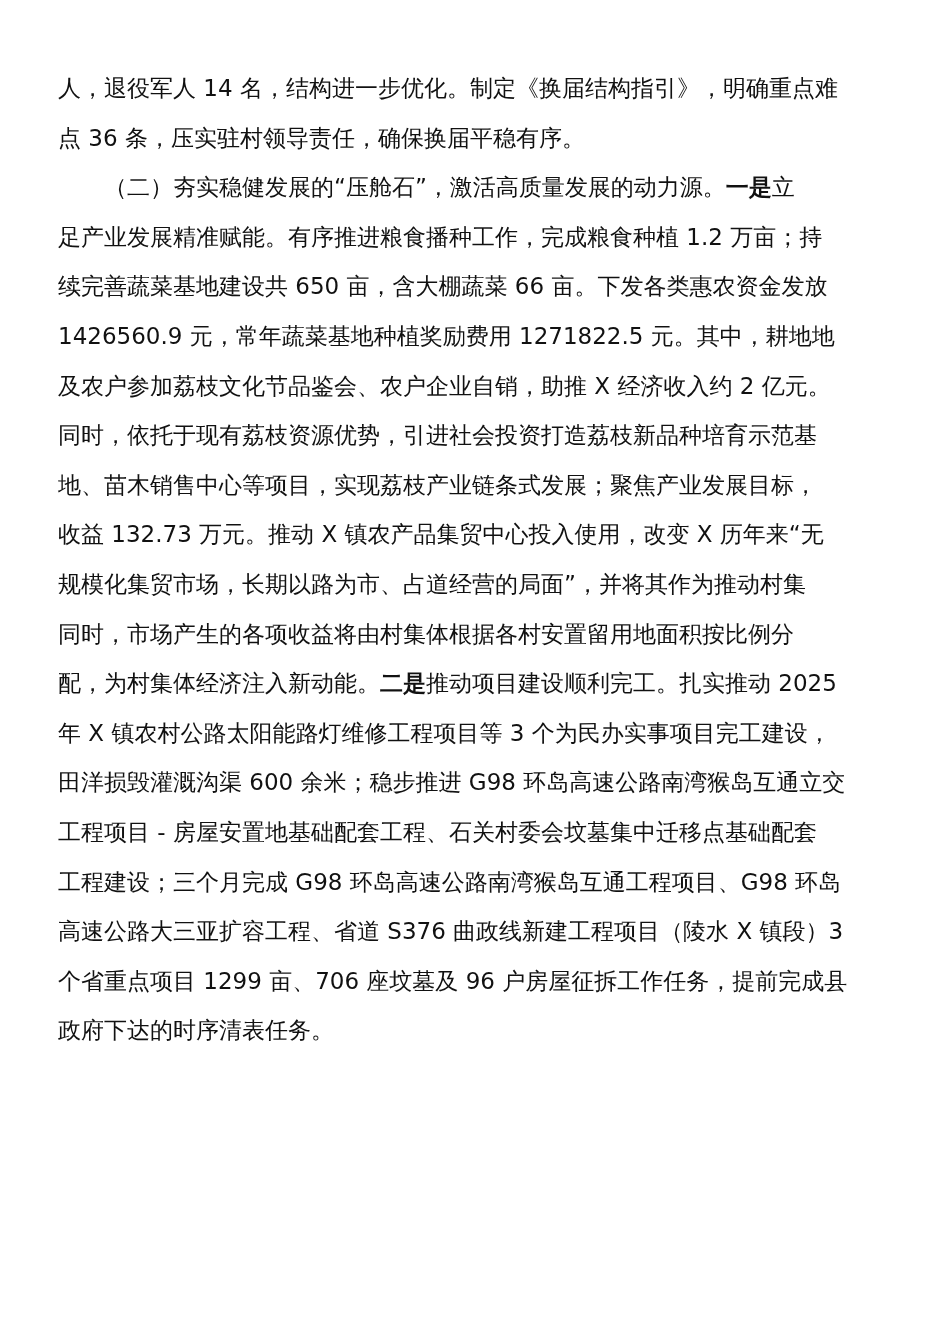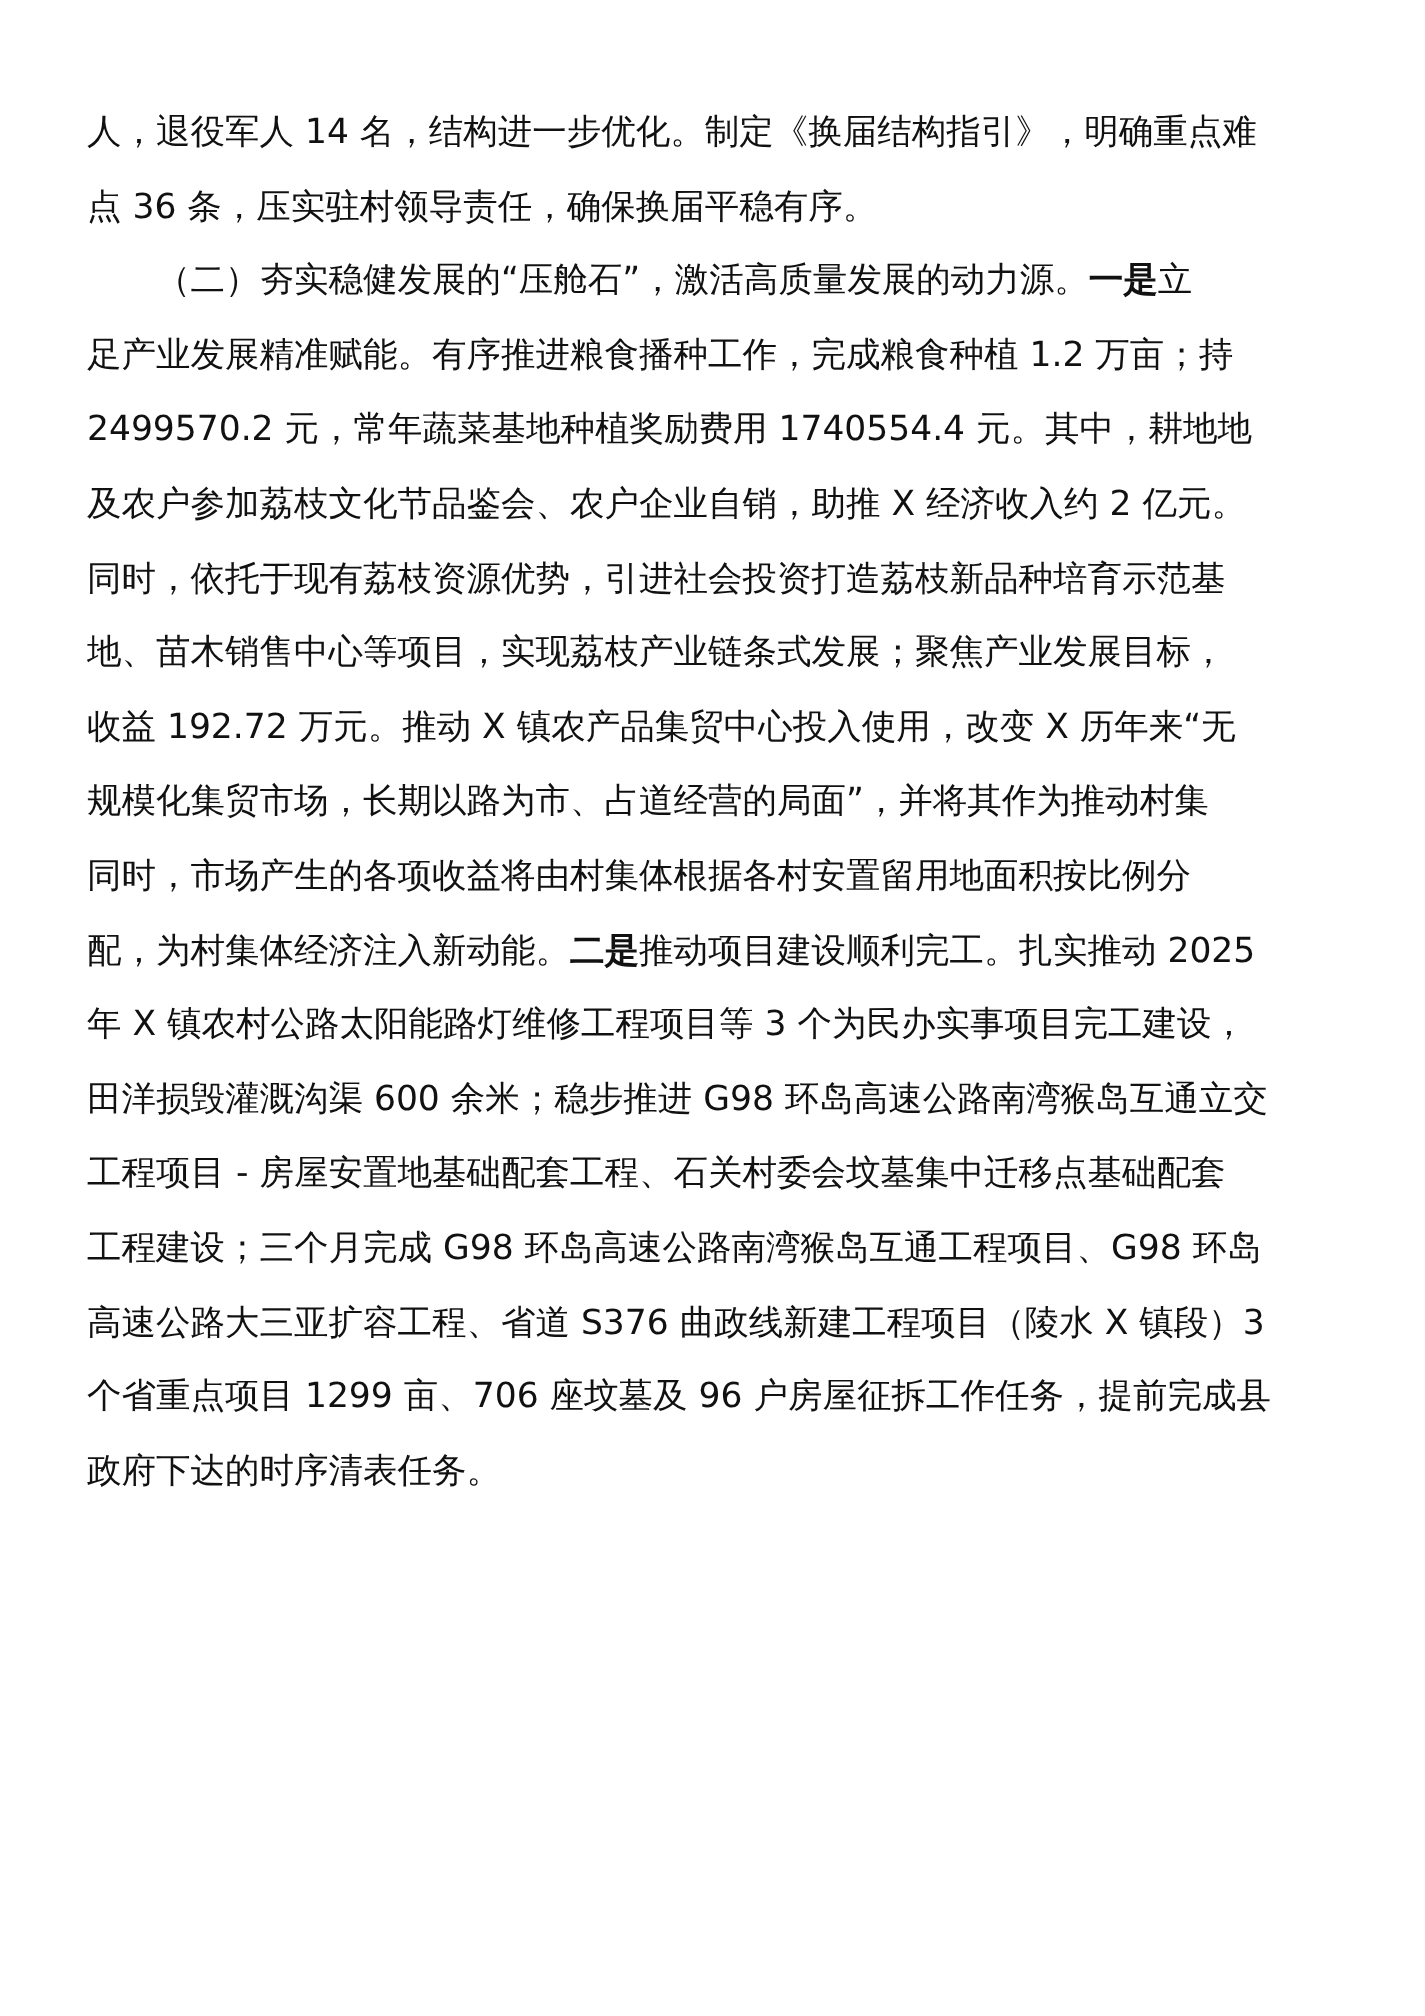--- a/index.html
+++ b/index.html
@@ -47,25 +47,26 @@
 </style>
 </head>
 <body>
 
 <div class="page">
   <div class="lines">
     <div class="line"><span>人，退役军人 14 名，结构进一步优化。制定《换届结构指引》，明确重点难</span></div>
     <div class="line"><span>点 36 条，压实驻村领导责任，确保换届平稳有序。</span></div>
     <div class="line indent"><span>（二）夯实稳健发展的“压舱石”，激活高质量发展的动力源。</span><b class="strong">一是</b><span>立</span></div>
     <div class="line"><span>足产业发展精准赋能。有序推进粮食播种工作，完成粮食种植 1.2 万亩；持</span></div>
-    <div class="line"><span>2499570.2 元，常年蔬菜基地种植奖励费用 1740554.4 元。其中，耕地地</span></div>
+    <div class="line"><span>续完善蔬菜基地建设共 650 亩，含大棚蔬菜 66 亩。下发各类惠农资金发放</span></div>
+    <div class="line"><span>1426560.9 元，常年蔬菜基地种植奖励费用 1271822.5 元。其中，耕地地</span></div>
     <div class="line"><span>及农户参加荔枝文化节品鉴会、农户企业自销，助推 X 经济收入约 2 亿元。</span></div>
     <div class="line"><span>同时，依托于现有荔枝资源优势，引进社会投资打造荔枝新品种培育示范基</span></div>
     <div class="line"><span>地、苗木销售中心等项目，实现荔枝产业链条式发展；聚焦产业发展目标，</span></div>
-    <div class="line"><span>收益 192.72 万元。推动 X 镇农产品集贸中心投入使用，改变 X 历年来“无</span></div>
+    <div class="line"><span>收益 132.73 万元。推动 X 镇农产品集贸中心投入使用，改变 X 历年来“无</span></div>
     <div class="line"><span>规模化集贸市场，长期以路为市、占道经营的局面”，并将其作为推动村集</span></div>
     <div class="line"><span>同时，市场产生的各项收益将由村集体根据各村安置留用地面积按比例分</span></div>
     <div class="line"><span>配，为村集体经济注入新动能。</span><b class="strong">二是</b><span>推动项目建设顺利完工。扎实推动 2025</span></div>
     <div class="line"><span>年 X 镇农村公路太阳能路灯维修工程项目等 3 个为民办实事项目完工建设，</span></div>
     <div class="line"><span>田洋损毁灌溉沟渠 600 余米；稳步推进 G98 环岛高速公路南湾猴岛互通立交</span></div>
     <div class="line"><span>工程项目 - 房屋安置地基础配套工程、石关村委会坟墓集中迁移点基础配套</span></div>
     <div class="line"><span>工程建设；三个月完成 G98 环岛高速公路南湾猴岛互通工程项目、G98 环岛</span></div>
     <div class="line"><span>高速公路大三亚扩容工程、省道 S376 曲政线新建工程项目（陵水 X 镇段）3</span></div>
     <div class="line"><span>个省重点项目 1299 亩、706 座坟墓及 96 户房屋征拆工作任务，提前完成县</span></div>
     <div class="line"><span>政府下达的时序清表任务。</span></div>

